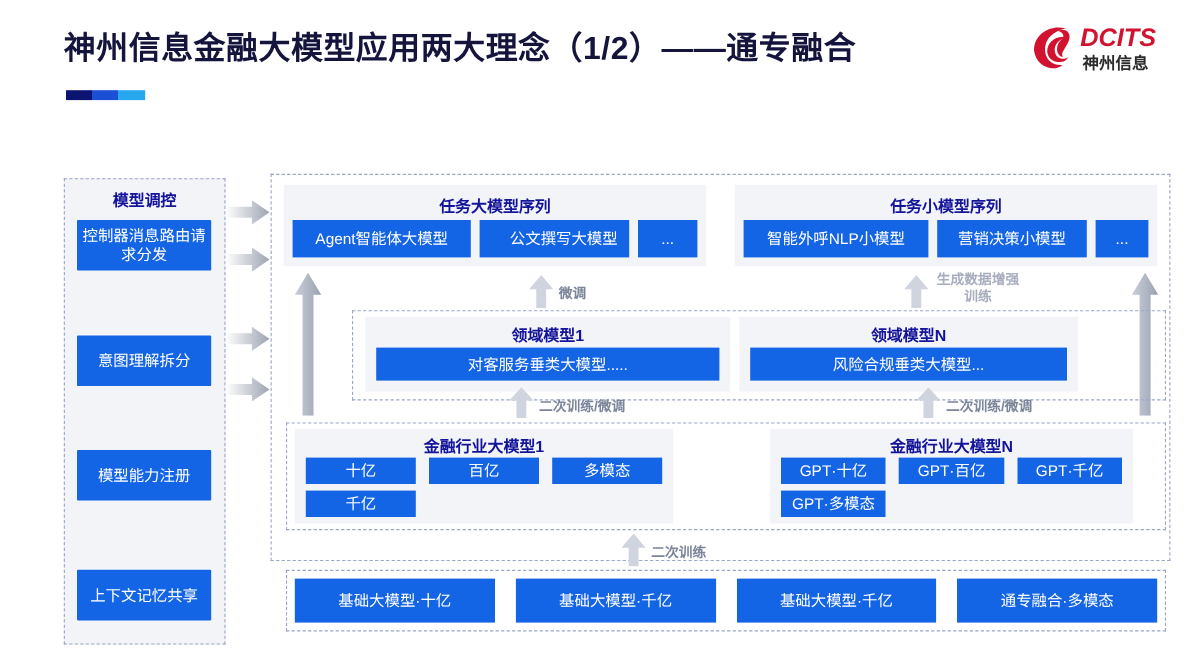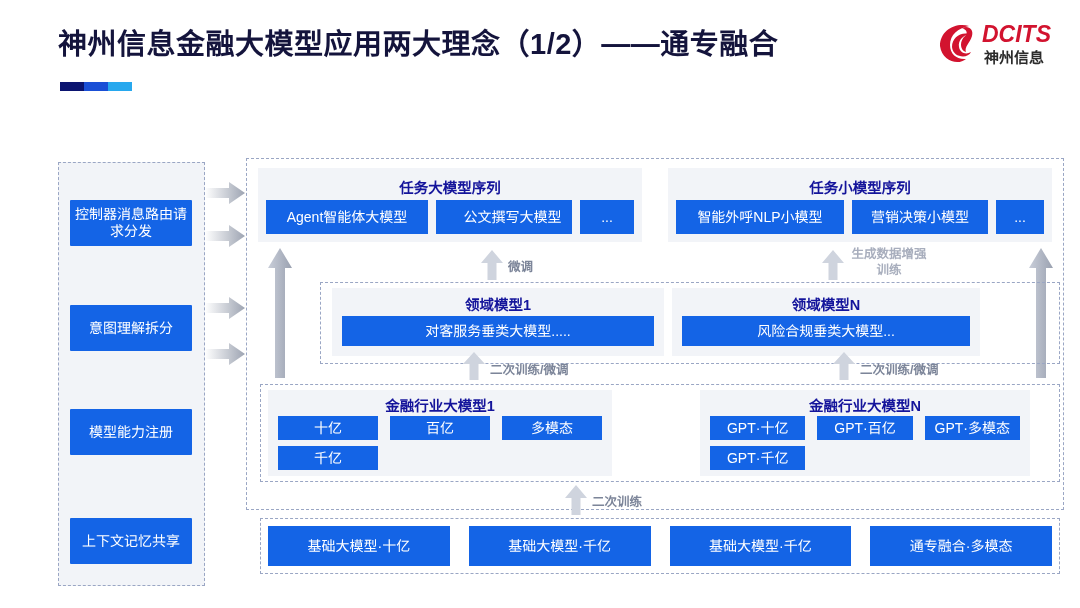--- a/index.html
+++ b/index.html
@@ -111,20 +111,21 @@
       </g>
       <text x="46" y="26" font-family="Liberation Sans, sans-serif" font-size="23" font-weight="bold" font-style="italic" fill="#d2132f">DCITS</text>
       <text x="48" y="47" font-family="Liberation Sans, sans-serif" font-size="15" font-weight="bold" fill="#2b2b2b">神州信息</text>
     </svg>
   </div>
 
 
   <div class="panel-dashed" id="outer-dashed"></div>
 
   <div class="panel-dashed" id="left-panel"></div>
+  <div class="panel-title" id="left-title">模型调控</div>
 
   <div class="bluebox left-item" style="top:200px;">控制器消息路由请求分发</div>
   <div class="bluebox left-item" style="top:305px;">意图理解拆分</div>
   <div class="bluebox left-item" style="top:409px;">模型能力注册</div>
   <div class="bluebox left-item" style="top:518px;">上下文记忆共享</div>
 
   <div class="arrow-right" style="left:205px;top:182px;">
     <svg width="40" height="22" viewBox="0 0 40 22">
         <defs>
           <linearGradient id="gr0" x1="0" y1="0" x2="1" y2="0">
@@ -234,22 +235,22 @@
       <div class="bluebox">多模态</div>
       <div class="bluebox">千亿</div>
     </div>
   </div>
 
   <div class="panel-grey" id="industry-n">
     <div class="panel-title ind-title">金融行业大模型N</div>
     <div class="ind-grid">
       <div class="bluebox">GPT·十亿</div>
       <div class="bluebox">GPT·百亿</div>
+      <div class="bluebox">GPT·千亿</div>
       <div class="bluebox">GPT·多模态</div>
-      <div class="bluebox">GPT·千亿</div>
     </div>
   </div>
 
   <div class="arrow-up" style="left:565px;top:485px;height:30px;width:22px;">
     <svg width="22" height="30" viewBox="0 0 22 30">
         <path d="M11 0 L22 13 L15.5 13 L15.5 30 L6.5 30 L6.5 13 L0 13 Z" fill="#cfd4de"></path>
       </svg>
   </div>
   <div class="lbl" style="left:592px;top:491px;">二次训练</div>
 

